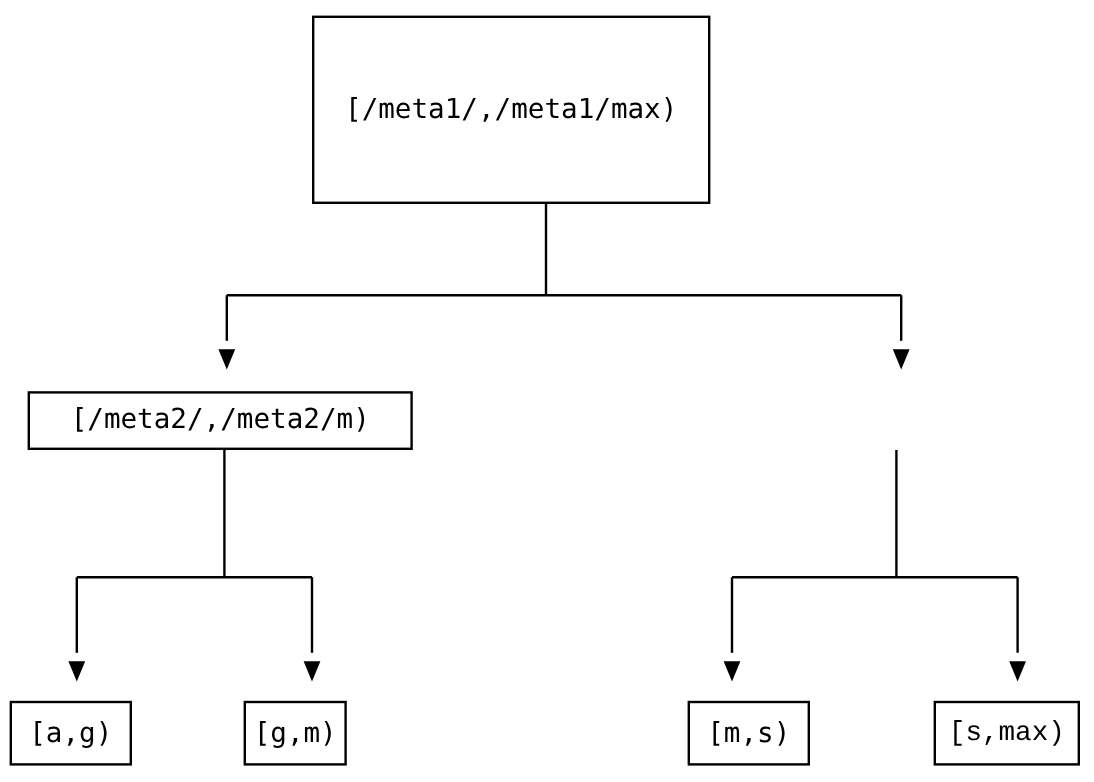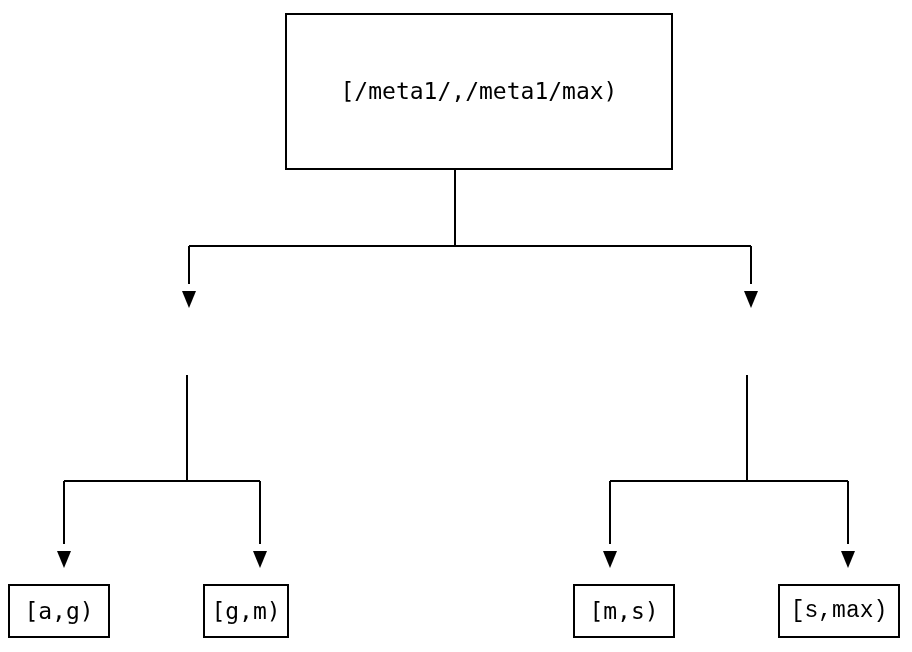--- a/index.html
+++ b/index.html
@@ -37,21 +37,21 @@
     background: #ffffff;
     color: #000000;
     display: flex;
     align-items: center;
     justify-content: center;
     font-family: "DejaVu Sans Mono", "Liberation Mono", monospace;
     font-size: 23px;
     line-height: 1;
     white-space: nowrap;
   }
-  .node-root      { left: 260px; top: 13px;  width: 388px; height: 157px; margin-left: 25px; }
+  .node-root      { left: 260px; top: 13px;  width: 332px; height: 157px; }
   .node-left-mid  { left: 23px;  top: 326px; width: 321px; height: 49px; }
   .node-right-mid { left: 583px; top: 326px; width: 320px; height: 49px; }
   .node-leaf-ag   { left: 8px;   top: 584px; width: 102px; height: 54px; }
   .node-leaf-gm   { left: 203px; top: 584px; width: 86px;  height: 54px; }
   .node-leaf-ms   { left: 553px; top: 584px; width: 102px; height: 54px; margin-left: 20px; }
   .node-leaf-smax { left: 778px; top: 584px; width: 122px; height: 54px; font-family: Liberation Mono, monospace; }
 </style>
 </head>
 <body>
 
@@ -83,20 +83,21 @@
       <path d="M610 481 L610 544"></path>
       <path d="M848 481 L848 544"></path>
       <polygon points="603,551 617,551 610,568"></polygon>
       <polygon points="841,551 855,551 848,568"></polygon>
     </g>
 
   </svg>
 
   <div class="node node-root">[/meta1/,/meta1/max)</div>
 
+  <div class="node node-left-mid">[/meta2/,/meta2/m)</div>
 
 
   <div class="node node-leaf-ag">[a,g)</div>
 
   <div class="node node-leaf-gm">[g,m)</div>
 
   <div class="node node-leaf-ms">[m,s)</div>
 
   <div class="node node-leaf-smax">[s,max)</div>
 

